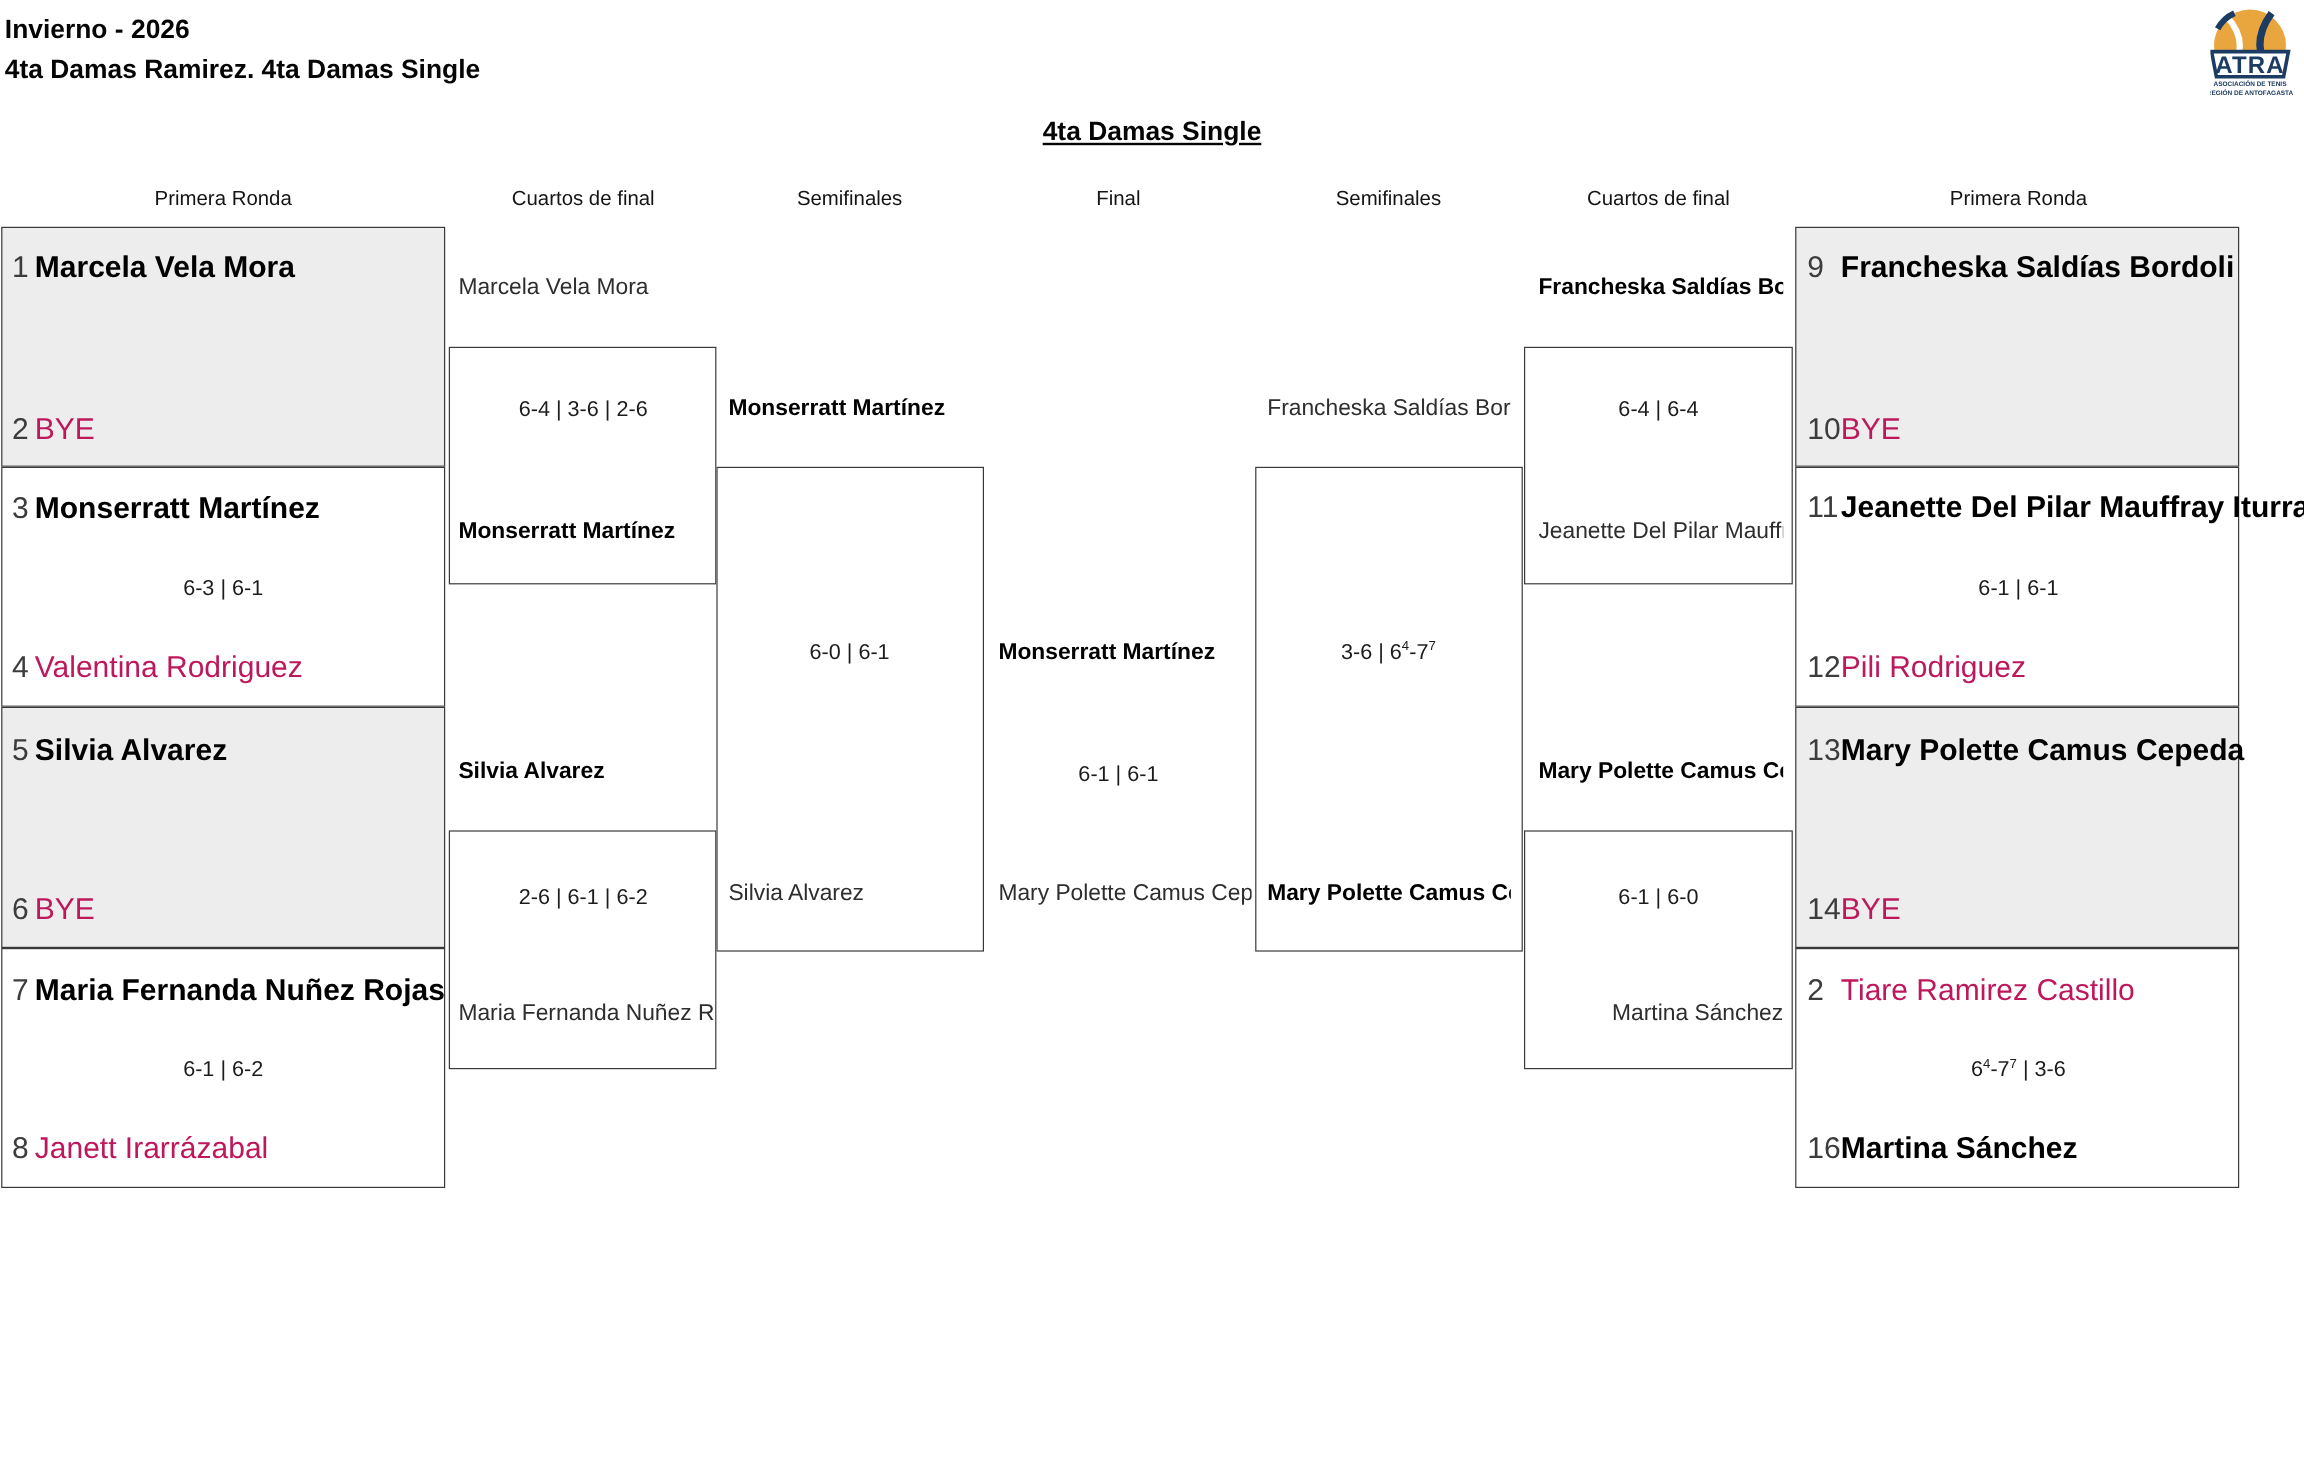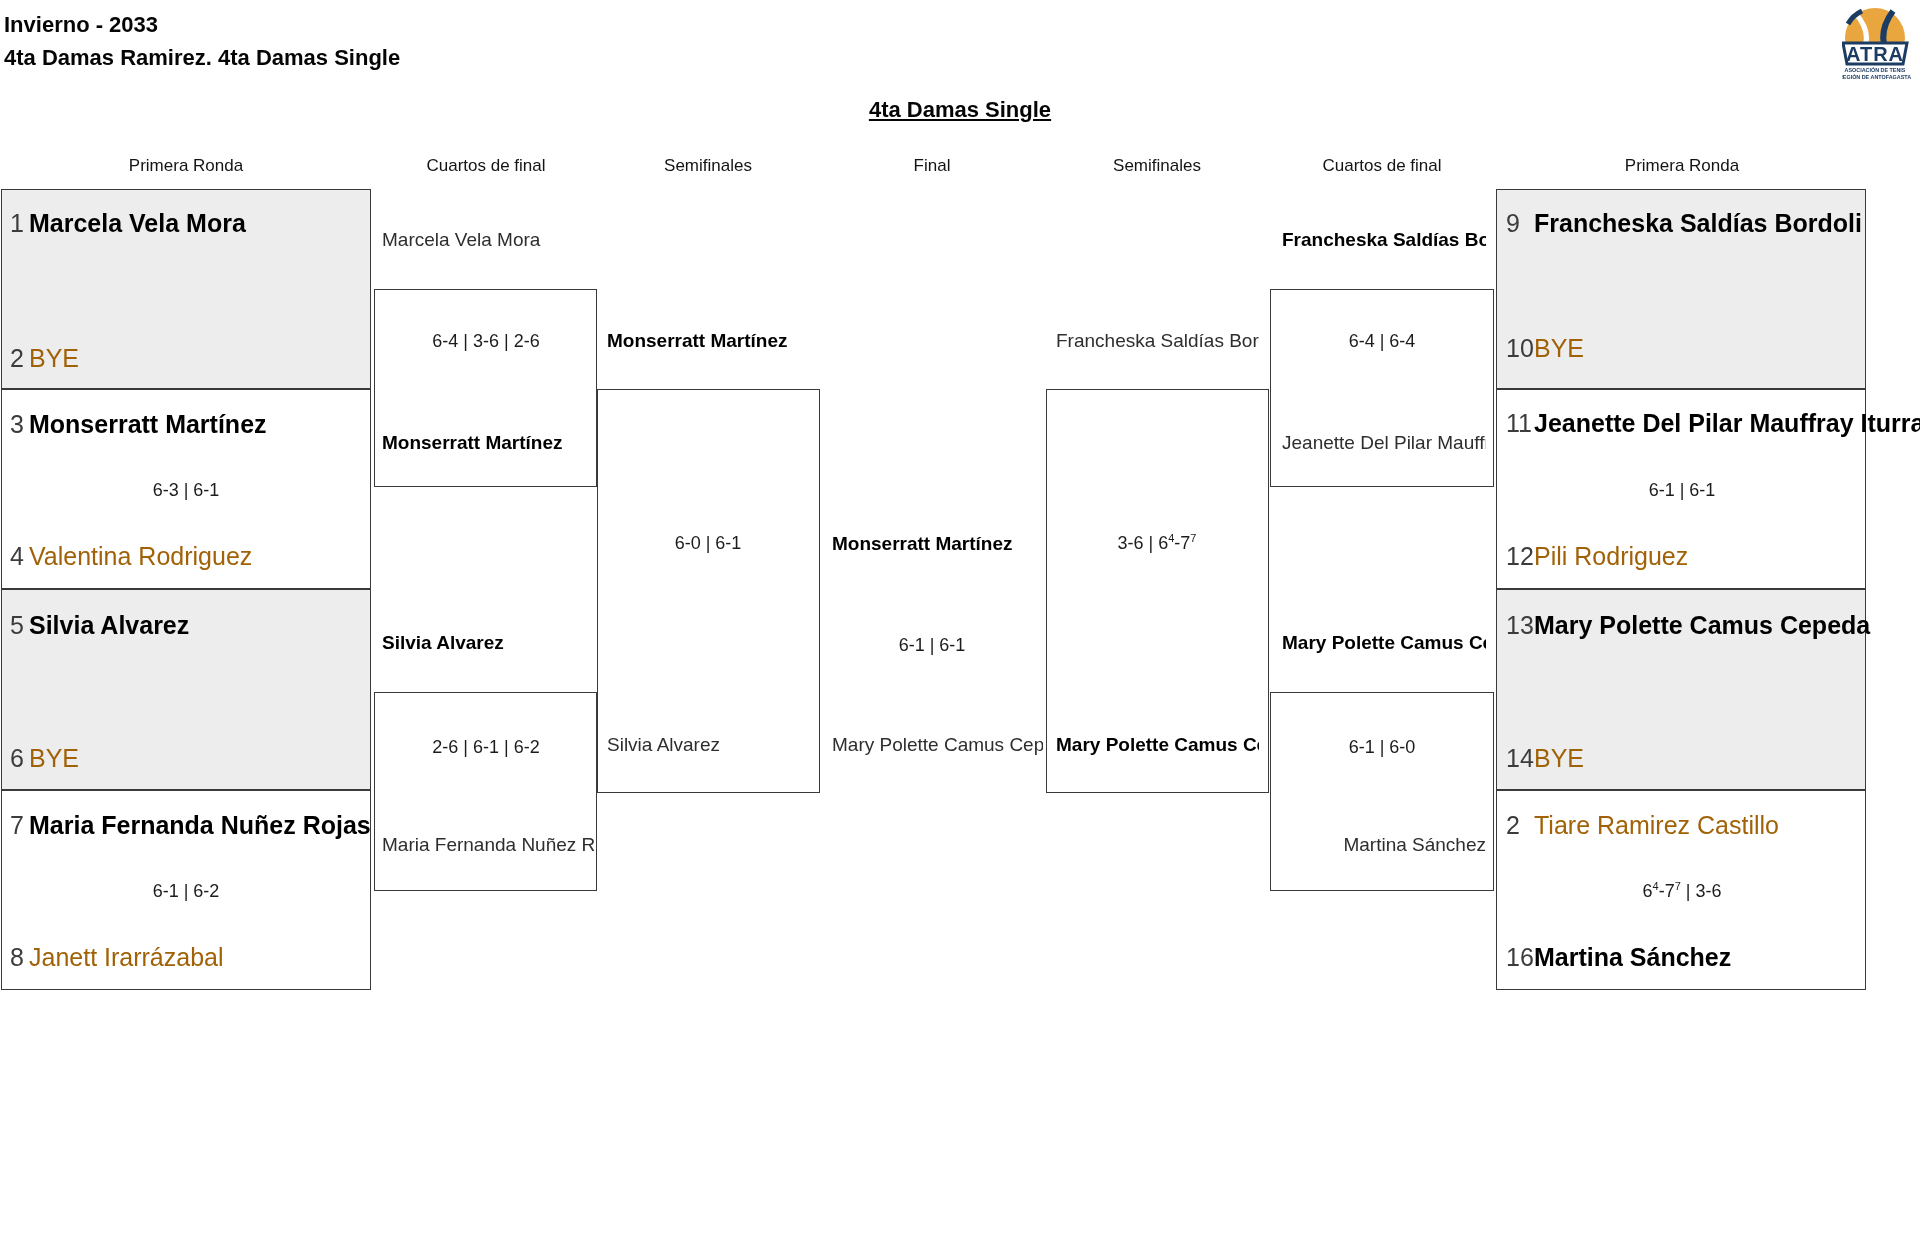--- a/index.html
+++ b/index.html
@@ -14,40 +14,40 @@
     font-size:22px; font-weight:bold; color:#050505;text-decoration:underline; }
   
   .rh { position:absolute; top:156px; transform:translateX(-50%); font-size:17px; color:#141414; white-space:nowrap; }
   
   .box { position:absolute; box-sizing:border-box; border:1px solid #3a3a3a; background:#ffffff; }
   .box.bye { background:#ededed; }
   
   .pl { position:absolute; white-space:nowrap; font-size:25px; line-height:26px; height:26px; }
   .pl .num { display:inline-block; width:19px; color:#3c3c3c; font-weight:normal; }
   .pl .num2 { display:inline-block; width:28px; color:#3c3c3c; font-weight:normal; }
-  .pl .pname { color:#a16207; }
+  .pl .pname { color:#be185d; }
   .pl.b .pname { font-weight:bold; color:#000; }
   
   .lbl { position:absolute; white-space:nowrap; overflow:hidden; font-size:19px; line-height:26px; height:26px; color:#2e2e2e; }
   .lbl.b { font-weight:bold; color:#000; }
   .lbl.ra { text-align:right; }
   
   .sc { position:absolute; transform:translateX(-50%); white-space:nowrap;
     font-size:18px; line-height:26px; height:26px; color:#1c1c1c; }
   .sc sup { font-size:11px; line-height:0; vertical-align:super; }
   
   .logo { position:absolute; left:1842px; top:2px; }
 </style>
 </head>
 <body>
 
 <div class="page">
 
   <div class="titleblock">
-    <div>Invierno - 2033</div>
+    <div>Invierno - 2026</div>
     <div>4ta Damas Ramirez. 4ta Damas Single</div>
   </div>
 
   <div class="logo">
     <svg width="70" height="96" viewBox="0 0 70 96">
       <circle cx="33" cy="36" r="30" fill="#e9a63f"></circle>
       <path d="M13 11 Q36 36 13 61" stroke="#ffffff" stroke-width="5" fill="none"></path>
       <path d="M51 9 Q31 36 52 62" stroke="#1d3c63" stroke-width="6" fill="none"></path>
       <path d="M6 22 a30 30 0 0 1 14 -13" stroke="#1d3c63" stroke-width="5" fill="none"></path>
       <rect x="4" y="62" width="58" height="18" fill="#ffffff"></rect>
@@ -88,21 +88,21 @@
   <div class="pl b" style="left:10px;top:210px"><span class="num">1</span><span class="pname">Marcela Vela Mora</span></div>
   <div class="pl" style="left:10px;top:345px"><span class="num">2</span><span class="pname">BYE</span></div>
   <div class="pl b" style="left:10px;top:411px"><span class="num">3</span><span class="pname">Monserratt Martínez</span></div>
   <div class="pl" style="left:10px;top:543px"><span class="num">4</span><span class="pname">Valentina Rodriguez</span></div>
   <div class="pl b" style="left:10px;top:612px"><span class="num">5</span><span class="pname">Silvia Alvarez</span></div>
   <div class="pl" style="left:10px;top:745px"><span class="num">6</span><span class="pname">BYE</span></div>
   <div class="pl b" style="left:10px;top:812px"><span class="num">7</span><span class="pname">Maria Fernanda Nuñez Rojas</span></div>
   <div class="pl" style="left:10px;top:944px"><span class="num">8</span><span class="pname">Janett Irarrázabal</span></div>
 
   <div class="pl b" style="left:1506px;top:210px"><span class="num2">9</span><span class="pname">Francheska Saldías Bordoli</span></div>
-  <div class="pl" style="left:1506px;top:335px"><span class="num2">10</span><span class="pname">BYE</span></div>
+  <div class="pl" style="left:1506px;top:345px"><span class="num2">10</span><span class="pname">BYE</span></div>
   <div class="pl b" style="left:1506px;top:410px"><span class="num2">11</span><span class="pname">Jeanette Del Pilar Mauffray Iturra</span></div>
   <div class="pl" style="left:1506px;top:543px"><span class="num2">12</span><span class="pname">Pili Rodriguez</span></div>
   <div class="pl b" style="left:1506px;top:612px"><span class="num2">13</span><span class="pname">Mary Polette Camus Cepeda</span></div>
   <div class="pl" style="left:1506px;top:745px"><span class="num2">14</span><span class="pname">BYE</span></div>
   <div class="pl" style="left:1506px;top:812px"><span class="num2">2</span><span class="pname">Tiare Ramirez Castillo</span></div>
   <div class="pl b" style="left:1506px;top:944px"><span class="num2">16</span><span class="pname">Martina Sánchez</span></div>
 
   <div class="lbl" style="left:382px;top:227px;width:213px">Marcela Vela Mora</div>
   <div class="lbl b" style="left:382px;top:430px;width:213px">Monserratt Martínez</div>
   <div class="lbl b" style="left:382px;top:630px;width:213px">Silvia Alvarez</div>

